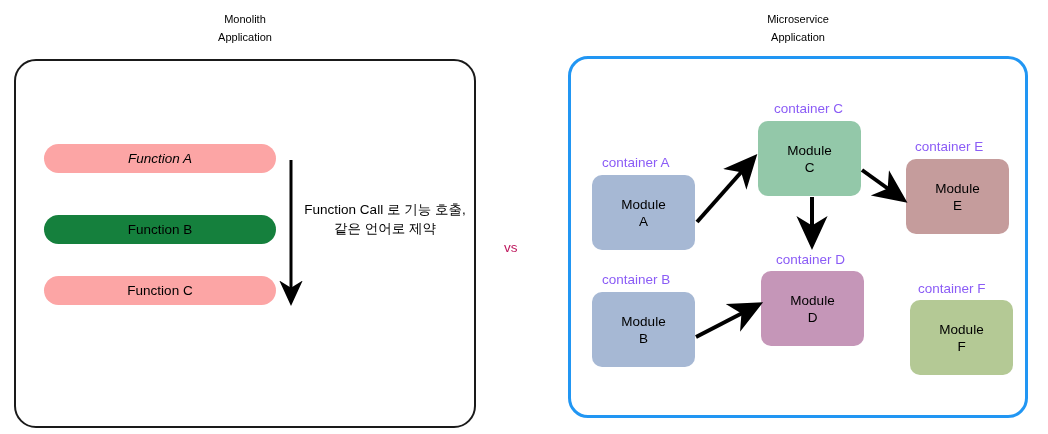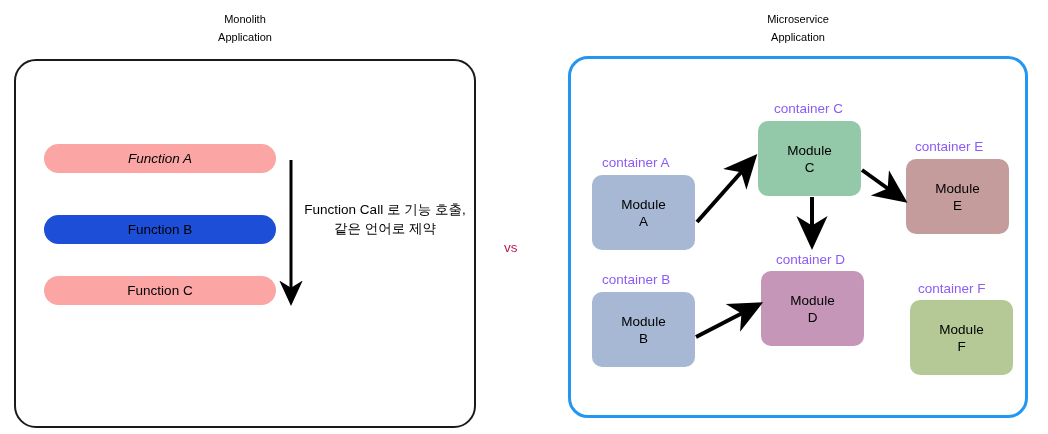--- a/index.html
+++ b/index.html
@@ -114,21 +114,21 @@
 <div id="canvas">
 
   <div class="abs panel-title" style="left:132px; top:10px; width:226px;">Monolith
 Application</div>
 
   <div class="abs monolith-box"></div>
 
   <div class="abs function-bar" style="left:44px; top:144px; background:#fca5a5;font-style:italic;">
     <span>Function A</span>
   </div>
-  <div class="abs function-bar" style="left:44px; top:215px; background:#1d4ed8;">
+  <div class="abs function-bar" style="left:44px; top:215px; background:#15803d;">
     <span>Function B</span>
   </div>
   <div class="abs function-bar" style="left:44px; top:276px; background:#fca5a5;">
     <span>Function C</span>
   </div>
 
   <div class="abs annotation" style="left:300px; top:200px; width:170px;">Function Call 로 기능 호출,
 같은 언어로 제약</div>
 
   <div class="abs vs-label" style="left:504px; top:240px;">vs</div>

